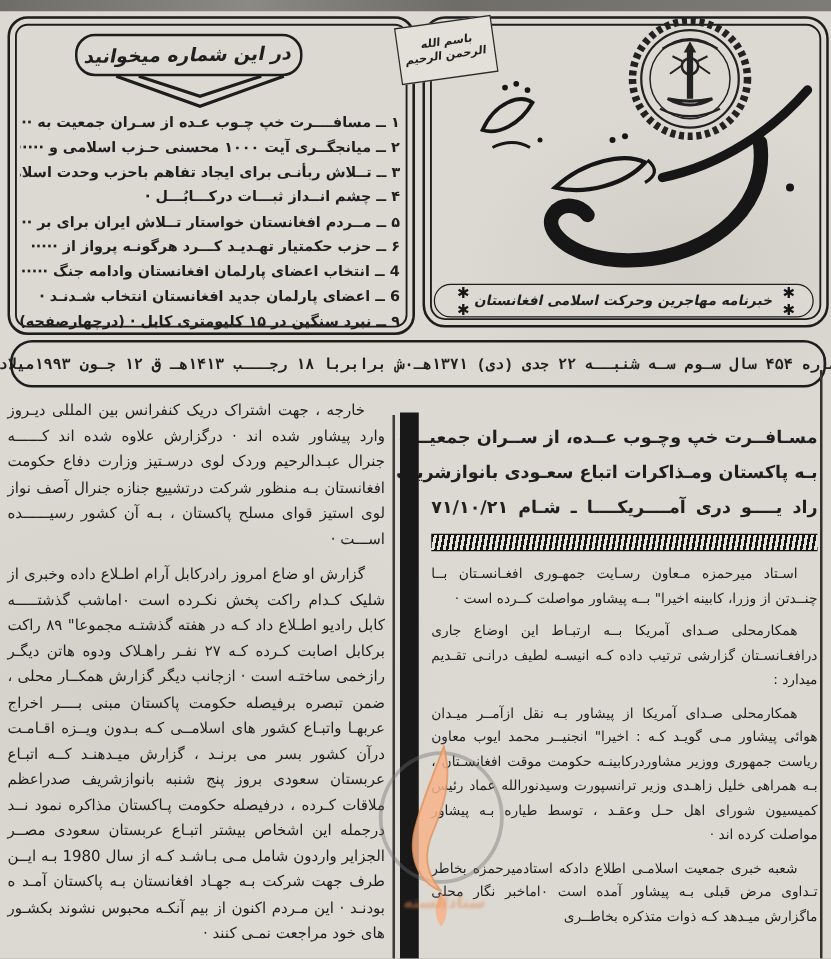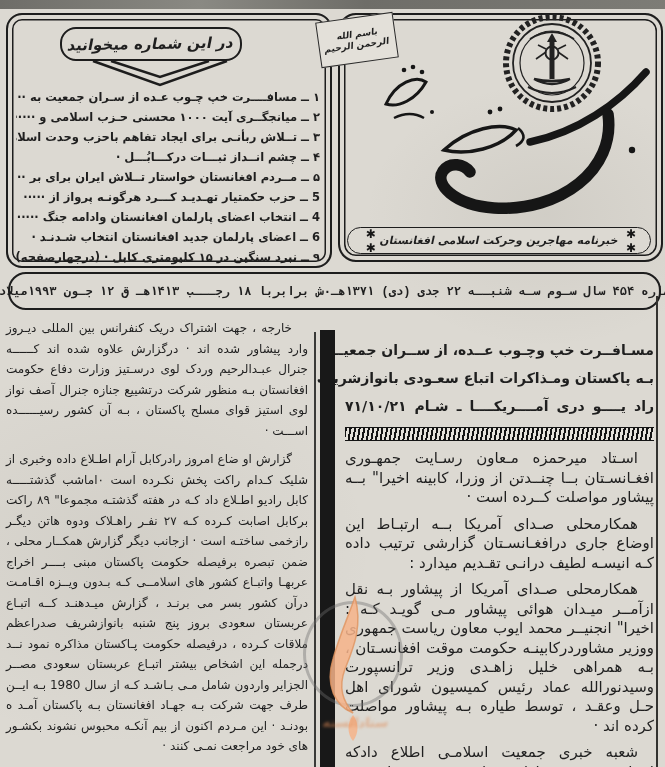--- a/index.html
+++ b/index.html
@@ -43,21 +43,21 @@
     border:2px solid #1d1d1d;border-radius:18px;display:flex;align-items:center;justify-content:center;font-family:Liberation Mono, monospace;}
   .issue-info span{font-size:12px;font-weight:bold;white-space:nowrap;}
   
   .col-a{position:absolute;left:345px;top:336px;width:309px;}
   .col-b{position:absolute;left:6px;top:318px;width:302px;}
   .headline div{font-size:14px;font-weight:bold;line-height:28px;
     text-align:justify;text-align-last:justify;white-space:nowrap;}
   .hatch{height:12px;margin:7px 0 8px 0;
     background:repeating-linear-gradient(100deg,#141414 0 2px,#e6e3dc 2px 4.5px);
     border-top:1px solid #141414;border-bottom:1px solid #141414;}
-  .para{font-size:15px;line-height:19.5px;text-align:justify;text-indent:16px;margin:0 0 7px 0;font-weight:500;}
+  .para{font-size:11px;line-height:19.5px;text-align:justify;text-indent:16px;margin:0 0 7px 0;font-weight:500;}
   .col-b .para{font-size:12px;line-height:20.5px;margin:0 0 8px 0;}
   .divider-bar{position:absolute;left:320px;top:330px;width:15px;height:437px;background:#181818;}
   .divider-thin{position:absolute;left:314px;top:332px;width:2px;height:435px;background:#3a3a38;}
   .edge-right{position:absolute;left:656px;top:296px;width:2px;height:471px;background:#33322f;}
   
   .watermark{position:absolute;left:293px;top:593px;width:125px;height:160px;z-index:20;pointer-events:none;}
   .wm-circle{position:absolute;left:10px;top:8px;width:94px;height:100px;border:3px solid rgba(110,110,110,.40);border-radius:50%;}
   .wm-text{position:absolute;left:0;top:122px;width:125px;text-align:center;font-size:13px;font-weight:bold;
     color:#e08a55;opacity:.55;filter:blur(1.4px);transform:skewX(-6deg);}
 </style>
@@ -75,21 +75,21 @@
     <svg class="issue-arrow" width="150" height="32" viewBox="0 0 150 32">
       <path d="M8,2 L75,26 L142,2" fill="none" stroke="#1d1d1d" stroke-width="2.5"></path>
       <path d="M26,2 L75,18 L124,2" fill="none" stroke="#1d1d1d" stroke-width="2.5"></path>
     </svg>
     <div class="issue-list">
       <div>۱ ــ مسافــــرت خپ چـوب عـده از سـران جمعیت به ····</div>
       <div>۲ ــ میانجگــری آیت ۱۰۰۰ محسنی حـزب اسلامی و ·······</div>
       <div>۳ ــ تــلاش ربأنـی برای ایجاد تفاهم باحزب وحدت اسلامی ·</div>
       <div>۴ ــ چشم انــداز ثبـــات درکـــابُـــل ·</div>
       <div>۵ ــ مــردم افغانستان خواستار تــلاش ایران برای بر ·····</div>
-      <div>5 ــ حزب حکمتیار تهـدیـد کـــرد هرگونـه پرواز از ·····</div>
+      <div>۶ ــ حزب حکمتیار تهـدیـد کـــرد هرگونـه پرواز از ·····</div>
       <div>4 ــ انتخاب اعضای پارلمان افغانستان وادامه جنگ ······</div>
       <div>6 ــ اعضای پارلمان جدید افغانستان انتخاب شـدنـد ·</div>
       <div>۹ ــ نبرد سنگین در ۱۵ کلیومتری کابل ·   (درچهارصفحه)</div>
     </div>
   </div>
 
   <div class="masthead"></div>
 
   <div class="bismillah">
     <span>باسم الله الرحمن الرحیم</span>

